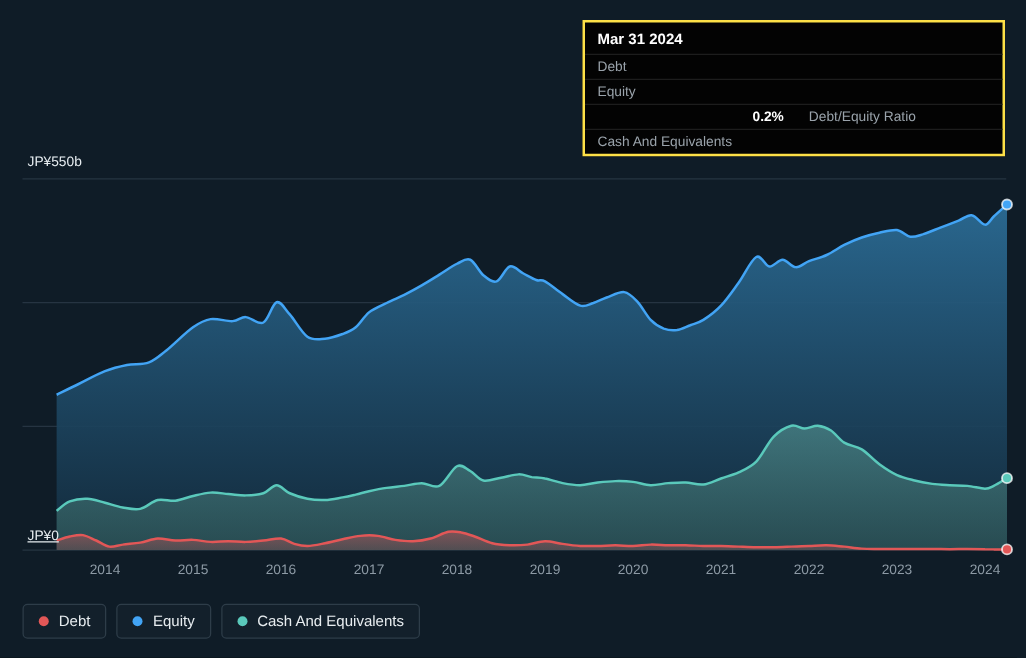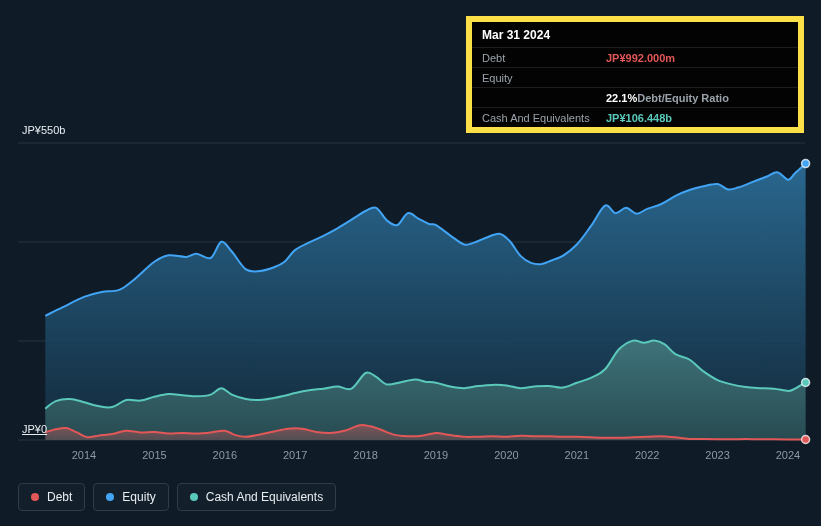--- a/index.html
+++ b/index.html
@@ -1,27 +1,27 @@
 <!DOCTYPE html>
 <html><head>
 <meta charset="utf-8">
 <style>
   html,body{margin:0;padding:0;background:#0b141c;font-family:"Liberation Sans","DejaVu Sans",sans-serif;}
   .stage{position:relative;width:821px;height:526px;background:#0f1c27;overflow:hidden;}
   .stage svg{position:absolute;left:0;top:0;}
   .y-label{position:absolute;color:#e7edf1;font-size:11px;line-height:12px;}
   .y-max{left:22px;top:124px;}
   .y-zero{left:22px;top:423px;text-decoration:underline;}
-  .tooltip{position:absolute;left:466px;top:16px;width:338px;background:#030303;border:6px solid #fde047;box-sizing:border-box;z-index:5;}
+  .tooltip{position:absolute;left:466px;top:16px;width:338px;background:#030303;border:2px solid #fde047;box-sizing:border-box;z-index:5;}
   .tt-header{padding:6px 10px 5px;font-size:12px;font-weight:bold;color:#ffffff;}
   .tt-row{display:grid;grid-template-columns:124px 1fr;align-items:center;border-top:1px solid #1d1d1d;padding:2px 10px;min-height:15px;font-size:11px;}
   .tt-label{color:#9aa3ab;}
   .tt-value{font-weight:bold;}
   .ratio-num{color:#ffffff;font-weight:bold;}
-  .ratio-text{color:#9aa3ab;margin-left:0;font-weight:bold;}
+  .ratio-text{color:#9aa3ab;margin-left:20px;font-weight:normal;}
   .legend{position:absolute;left:18px;top:483px;display:flex;gap:8px;z-index:4;}
   .legend-item{display:flex;align-items:center;gap:8px;padding:6px 12px;border:1px solid #2e3d49;border-radius:4px;background:#13202b;color:#e8edf0;font-size:12px;cursor:pointer;}
   .dot{width:8px;height:8px;border-radius:50%;flex:0 0 8px;}
 </style>
 </head>
 <body>
 
 <div class="stage">
 
   <svg id="chart-svg" width="821" height="526">
@@ -70,34 +70,32 @@
       <text x="788.0" y="459" fill="#8d9aa5" font-size="11" text-anchor="middle" font-family="Liberation Sans, DejaVu Sans, sans-serif">2024</text>
     </svg>
 
   <span class="y-label y-max">JP¥550b</span>
   <span class="y-label y-zero">JP¥0</span>
 
   <div class="tooltip">
     <div class="tt-header">Mar 31 2024</div>
     <div class="tt-row">
       <span class="tt-label">Debt</span>
-      <span class="tt-value" style="color: rgb(226, 87, 87);">JP¥992.000m</span>
     </div>
     <div class="tt-row">
       <span class="tt-label">Equity</span>
     </div>
     <div class="tt-row">
       <span class="tt-label"></span>
       <span class="tt-value">
-        <span class="ratio-num">22.1%</span><span class="ratio-text">Debt/Equity Ratio</span>
+        <span class="ratio-num">0.2%</span><span class="ratio-text">Debt/Equity Ratio</span>
       </span>
     </div>
     <div class="tt-row">
       <span class="tt-label">Cash And Equivalents</span>
-      <span class="tt-value" style="color: rgb(90, 201, 187);">JP¥106.448b</span>
     </div>
   </div>
 
   <div class="legend">
     <div class="legend-item">
       <span class="dot" style="background-color: rgb(226, 87, 87);"></span>
       <span>Debt</span>
     </div>
     <div class="legend-item">
       <span class="dot" style="background-color: rgb(66, 164, 245);"></span>

